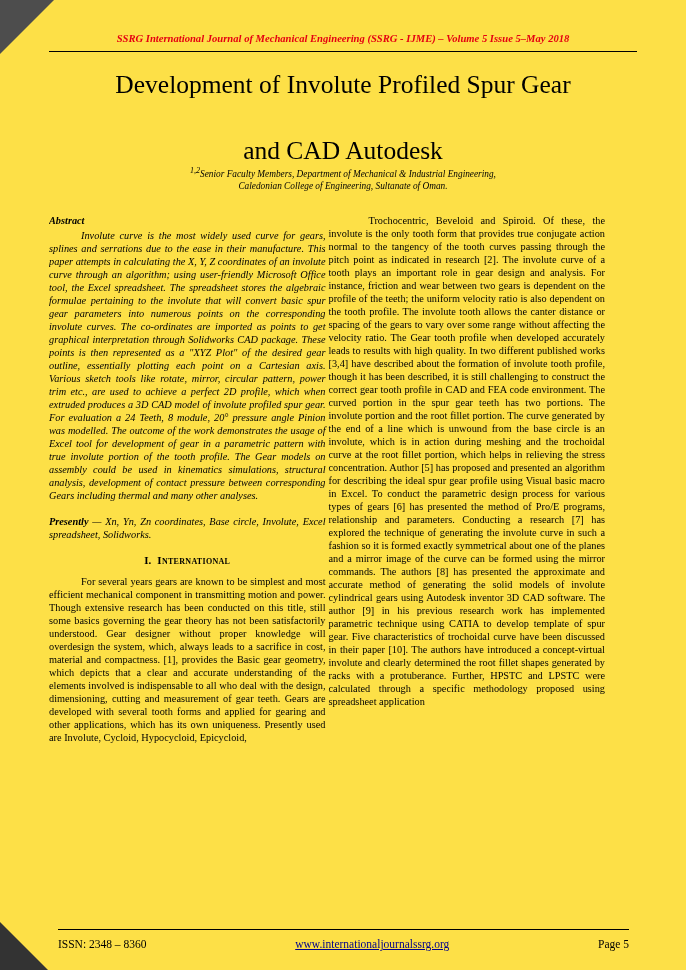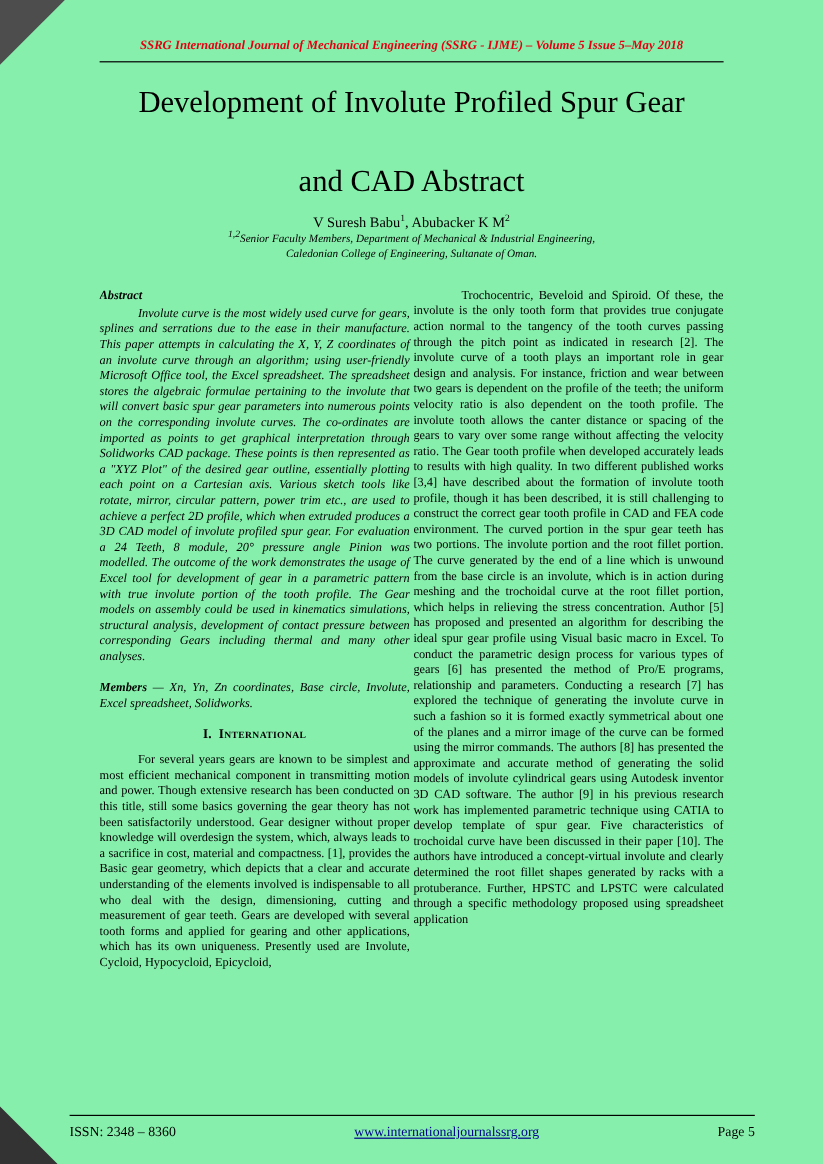--- a/index.html
+++ b/index.html
@@ -4,21 +4,21 @@
 <style>
   html, body { margin: 0; padding: 0; }
   body {
     width: 686px; height: 970px;
     background: #ffffff;
     position: relative;
     overflow: hidden;
     font-family: "Liberation Serif", serif;
     color: #000;
   }
-  .page { position: absolute; inset: 0; padding: 0 83px; background: #86efac; }
+  .page { position: absolute; inset: 0; padding: 0 49px; background: #fde047; }
 
   .fold-tl {
     position: absolute; top: 0; left: 0; width: 0; height: 0;
     border-top: 54px solid #4d4d4d; border-right: 54px solid transparent;
   }
   .fold-bl {
     position: absolute; bottom: 0; left: 0; width: 0; height: 0;
     border-bottom: 48px solid #333333; border-right: 48px solid transparent;
   }
 
@@ -85,38 +85,35 @@
 
   <div class="fold-tl"></div>
   <div class="fold-bl"></div>
 
   <div class="journal-header">SSRG International Journal of Mechanical Engineering (SSRG - IJME) – Volume 5 Issue 5–May 2018</div>
   <hr class="header-rule">
 
   <h1 class="title">
     <span>Development of Involute Profiled Spur Gear</span><br>
     <br>
-    <span>and CAD Abstract</span>
+    <span>and CAD Autodesk</span>
   </h1>
 
-  <div class="authors">
-    <span>V Suresh Babu</span><sup>1</sup><span>, </span><span>Abubacker K M</span><sup>2</sup>
-  </div>
 
   <div class="affiliation">
     <sup>1,2</sup><span>Senior Faculty Members, Department of Mechanical &amp; Industrial Engineering,</span><br>
     <span>Caledonian College of Engineering, Sultanate of Oman.</span>
   </div>
 
   <div class="columns">
 
     <div class="col">
       <div class="abstract-heading">Abstract</div>
       <p class="abstract-text">Involute curve is the most widely used curve for gears, splines and serrations due to the ease in their manufacture. This paper attempts in calculating the X, Y, Z coordinates of an involute curve through an algorithm; using user-friendly Microsoft Office tool, the Excel spreadsheet. The spreadsheet stores the algebraic formulae pertaining to the involute that will convert basic spur gear parameters into numerous points on the corresponding involute curves. The co-ordinates are imported as points to get graphical interpretation through Solidworks CAD package. These points is then represented as a "XYZ Plot" of the desired gear outline, essentially plotting each point on a Cartesian axis. Various sketch tools like rotate, mirror, circular pattern, power trim etc., are used to achieve a perfect 2D profile, which when extruded produces a 3D CAD model of involute profiled spur gear. For evaluation a 24 Teeth, 8 module, 20° pressure angle Pinion was modelled. The outcome of the work demonstrates the usage of Excel tool for development of gear in a parametric pattern with true involute portion of the tooth profile. The Gear models on assembly could be used in kinematics simulations, structural analysis, development of contact pressure between corresponding Gears including thermal and many other analyses.</p>
-      <p class="keywords"><span class="kw-label">Members</span><span> — Xn, Yn, Zn coordinates, Base circle, Involute, Excel spreadsheet, Solidworks.</span></p>
+      <p class="keywords"><span class="kw-label">Presently</span><span> — Xn, Yn, Zn coordinates, Base circle, Involute, Excel spreadsheet, Solidworks.</span></p>
       <div class="section-heading">
         <span>I.</span><span class="sc">International</span>
       </div>
       <p class="intro-text">For several years gears are known to be simplest and most efficient mechanical component in transmitting motion and power. Though extensive research has been conducted on this title, still some basics governing the gear theory has not been satisfactorily understood. Gear designer without proper knowledge will overdesign the system, which, always leads to a sacrifice in cost, material and compactness. [1], provides the Basic gear geometry, which depicts that a clear and accurate understanding of the elements involved is indispensable to all who deal with the design, dimensioning, cutting and measurement of gear teeth. Gears are developed with several tooth forms and applied for gearing and other applications, which has its own uniqueness. Presently used are Involute, Cycloid, Hypocycloid, Epicycloid,</p>
     </div>
 
     <div class="col">
       <p class="right-text">Trochocentric, Beveloid and Spiroid. Of these, the involute is the only tooth form that provides true conjugate action normal to the tangency of the tooth curves passing through the pitch point as indicated in research [2]. The involute curve of a tooth plays an important role in gear design and analysis. For instance, friction and wear between two gears is dependent on the profile of the teeth; the uniform velocity ratio is also dependent on the tooth profile. The involute tooth allows the canter distance or spacing of the gears to vary over some range without affecting the velocity ratio. The Gear tooth profile when developed accurately leads to results with high quality. In two different published works [3,4] have described about the formation of involute tooth profile, though it has been described, it is still challenging to construct the correct gear tooth profile in CAD and FEA code environment. The curved portion in the spur gear teeth has two portions. The involute portion and the root fillet portion. The curve generated by the end of a line which is unwound from the base circle is an involute, which is in action during meshing and the trochoidal curve at the root fillet portion, which helps in relieving the stress concentration. Author [5] has proposed and presented an algorithm for describing the ideal spur gear profile using Visual basic macro in Excel. To conduct the parametric design process for various types of gears [6] has presented the method of Pro/E programs, relationship and parameters. Conducting a research [7] has explored the technique of generating the involute curve in such a fashion so it is formed exactly symmetrical about one of the planes and a mirror image of the curve can be formed using the mirror commands. The authors [8] has presented the approximate and accurate method of generating the solid models of involute cylindrical gears using Autodesk inventor 3D CAD software. The author [9] in his previous research work has implemented parametric technique using CATIA to develop template of spur gear. Five characteristics of trochoidal curve have been discussed in their paper [10]. The authors have introduced a concept-virtual involute and clearly determined the root fillet shapes generated by racks with a protuberance. Further, HPSTC and LPSTC were calculated through a specific methodology proposed using spreadsheet application</p>
     </div>
 

